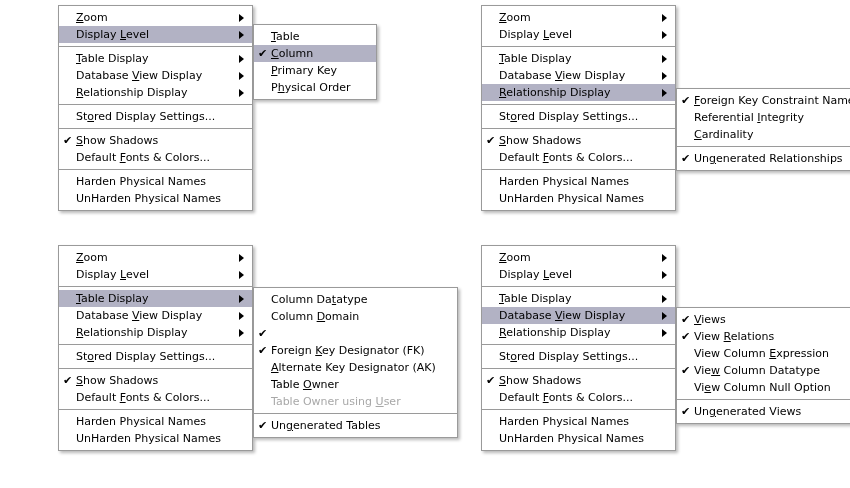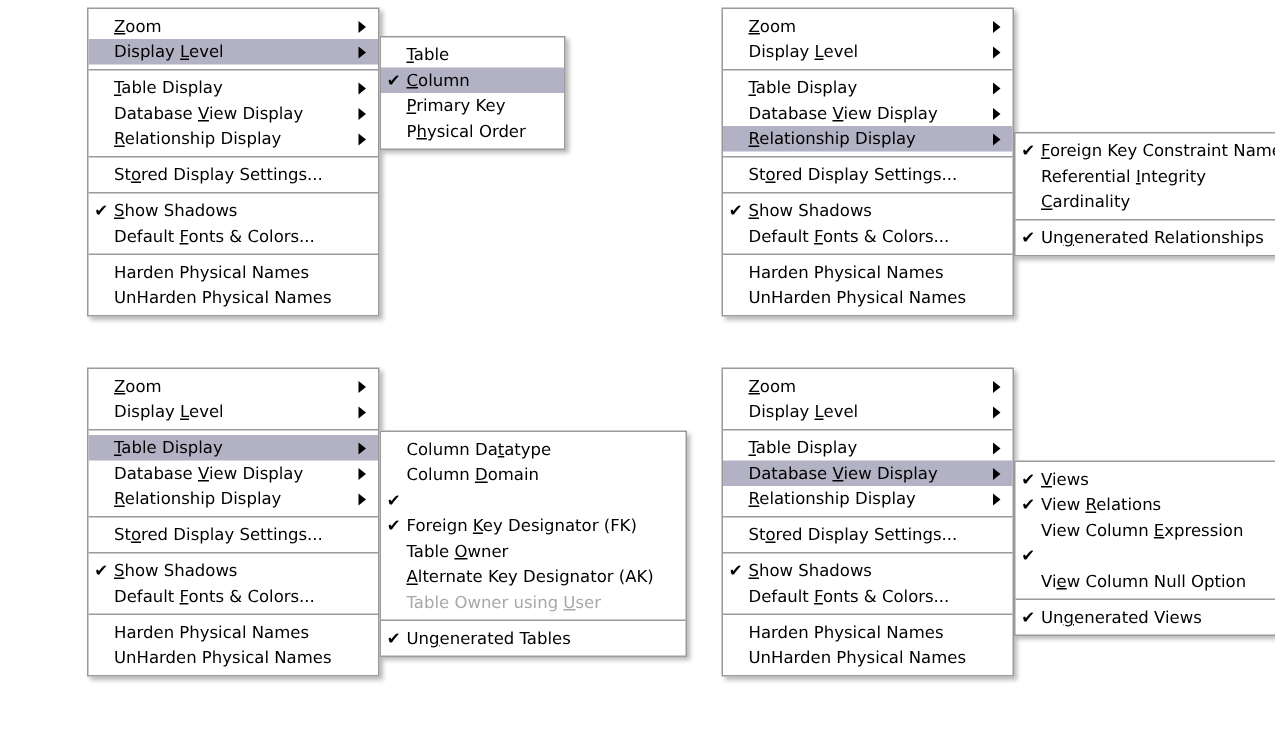--- a/index.html
+++ b/index.html
@@ -367,28 +367,28 @@
       <span class="check-col">✔</span>
       <span class="arrow-col"></span>
     </div>
     <div class="menu-item">
       <span class="check-col">✔</span>
       <span class="label">Foreign <u>K</u>ey Designator (FK)</span>
       <span class="arrow-col"></span>
     </div>
     <div class="menu-item">
       <span class="check-col"></span>
+      <span class="label"><u>A</u>lternate Key Designator (AK)</span>
+      <span class="arrow-col"></span>
+    </div>
+    <div class="menu-item">
+      <span class="check-col"></span>
       <span class="label">Table <u>O</u>wner</span>
       <span class="arrow-col"></span>
     </div>
-    <div class="menu-item">
-      <span class="check-col"></span>
-      <span class="label"><u>A</u>lternate Key Designator (AK)</span>
-      <span class="arrow-col"></span>
-    </div>
     <div class="menu-item disabled">
       <span class="check-col"></span>
       <span class="label">Table Owner using <u>U</u>ser</span>
       <span class="arrow-col"></span>
     </div>
     <div class="separator"></div>
     <div class="menu-item">
       <span class="check-col">✔</span>
       <span class="label">Un<u>g</u>enerated Tables</span>
       <span class="arrow-col"></span>
@@ -472,20 +472,21 @@
       <span class="label">View <u>R</u>elations</span>
       <span class="arrow-col"></span>
     </div>
     <div class="menu-item">
       <span class="check-col"></span>
       <span class="label">View Column <u>E</u>xpression</span>
       <span class="arrow-col"></span>
     </div>
     <div class="menu-item">
       <span class="check-col">✔</span>
+      <span class="label">Vie<u>w</u> Column Datatype</span>
       <span class="arrow-col"></span>
     </div>
     <div class="menu-item">
       <span class="check-col"></span>
       <span class="label">Vi<u>e</u>w Column Null Option</span>
       <span class="arrow-col"></span>
     </div>
     <div class="separator"></div>
     <div class="menu-item">
       <span class="check-col">✔</span>

